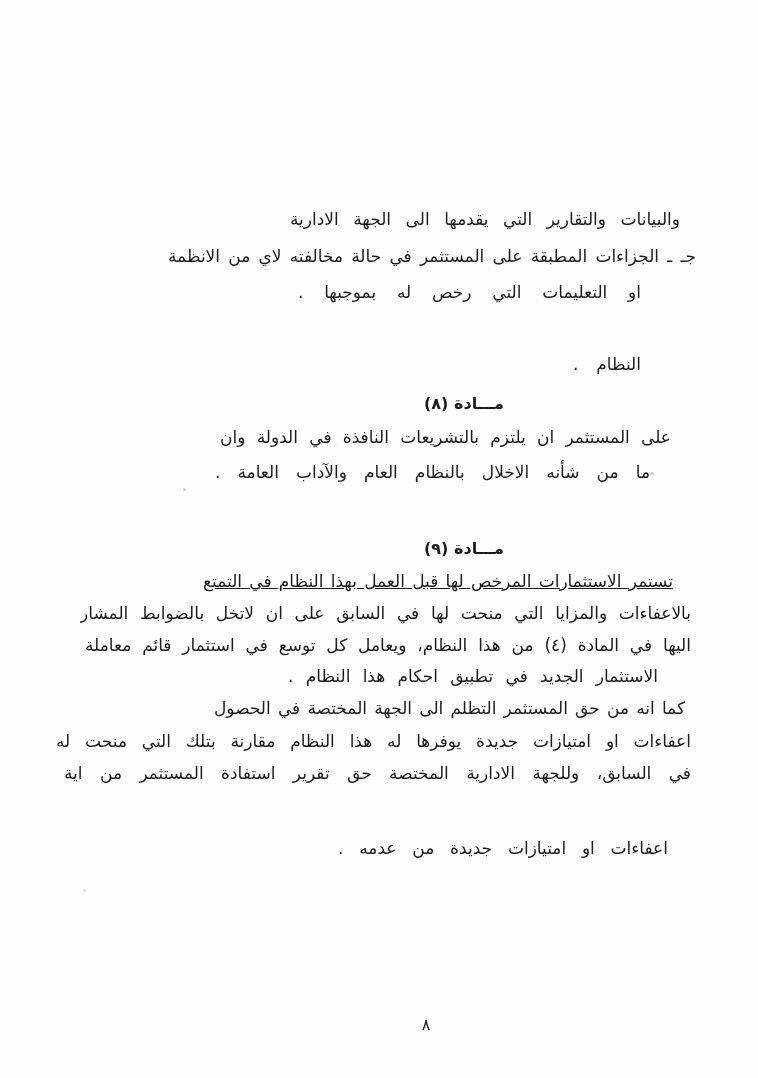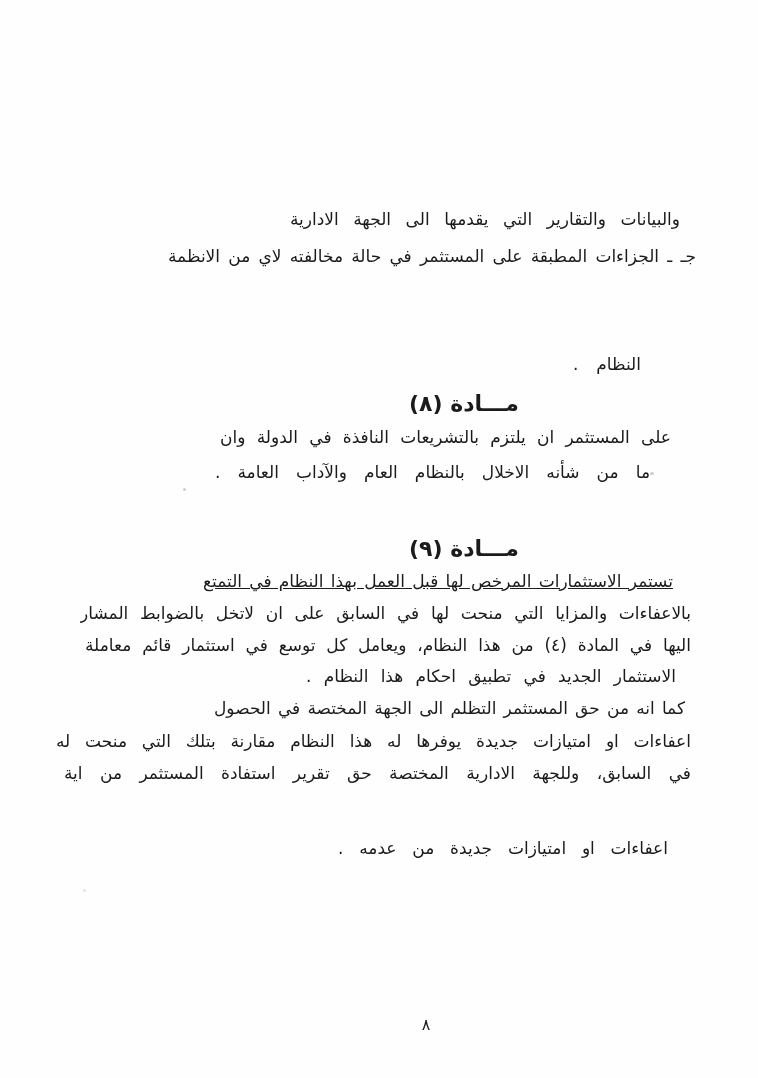--- a/index.html
+++ b/index.html
@@ -22,21 +22,21 @@
     font-size: 17px;
     line-height: 27px;
     height: 27px;
     overflow: hidden;
     text-align: justify;
     text-align-last: justify;
     word-spacing: 1px;
   }
   .heading {
     position: absolute;
-    font-size: 22px;
+    font-size: 16px;
     line-height: 24px;
     height: 24px;
     font-weight: bold;
     text-align: center;
     text-align-last: center;
     white-space: nowrap;
     overflow: visible;
   }
   .pagenum {
     position: absolute;
@@ -54,32 +54,33 @@
   }
 </style>
 </head>
 <body>
 
 <div class="page">
 
   <div class="ln" style="top:206px; right:78px; width:390px;">والبيانات والتقارير التي يقدمها الى الجهة الادارية المختصة .</div>
 
   <div class="ln" style="top:243px; right:62px; width:528px;">جـ ـ الجزاءات المطبقة على المستثمر في حالة مخالفته لاي من الانظمة واللوائح</div>
+  <div class="ln" style="top:279px; right:117px; width:343px;">او التعليمات التي رخص له بموجبها .</div>
 
   <div class="ln" style="top:351px; right:117px; width:68px;">النظام .</div>
 
   <div class="heading" style="top:392px; right:238px; width:112px;">مـــادة (٨)</div>
   <div class="ln" style="top:424px; right:87px; width:451px;">على المستثمر ان يلتزم بالتشريعات النافذة في الدولة وان يمتنع عن كل</div>
   <div class="ln" style="top:459px; right:108px; width:435px;">ما من شأنه الاخلال بالنظام العام والآداب العامة .</div>
 
   <div class="heading" style="top:537px; right:238px; width:112px;">مـــادة (٩)</div>
   <div class="ln" style="top:568px; right:85px; width:470px;text-decoration:underline;">تستمر الاستثمارات المرخص لها قبل العمل بهذا النظام في التمتع</div>
   <div class="ln" style="top:600px; right:67px; width:611px;">بالاعفاءات والمزايا التي منحت لها في السابق على ان لاتخل بالضوابط المشار</div>
   <div class="ln" style="top:632px; right:67px; width:606px;">اليها في المادة (٤) من هذا النظام، ويعامل كل توسع في استثمار قائم معاملة</div>
-  <div class="ln" style="top:663px; right:82px; width:370px;">الاستثمار الجديد في تطبيق احكام هذا النظام .</div>
+  <div class="ln" style="top:663px; right:100px; width:370px;">الاستثمار الجديد في تطبيق احكام هذا النظام .</div>
 
   <div class="ln" style="top:695px; right:73px; width:471px;">كما انه من حق المستثمر التظلم الى الجهة المختصة في الحصول على اية</div>
   <div class="ln" style="top:728px; right:67px; width:635px;">اعفاءات او امتيازات جديدة يوفرها له هذا النظام مقارنة بتلك التي منحت له</div>
   <div class="ln" style="top:760px; right:67px; width:627px;margin-left:16px;">في السابق، وللجهة الادارية المختصة حق تقرير استفادة المستثمر من اية</div>
   <div class="ln" style="top:791px; right:90px; width:330px;margin-top:44px;">اعفاءات او امتيازات جديدة من عدمه .</div>
 
   <div class="pagenum" style="top:1014px; right:322px; width:20px;">٨</div>
 
   <div class="speck" style="top:488px; right:572px; width:3px; height:3px;"></div>
   <div class="speck" style="top:472px; right:104px; width:4px; height:3px;"></div>

